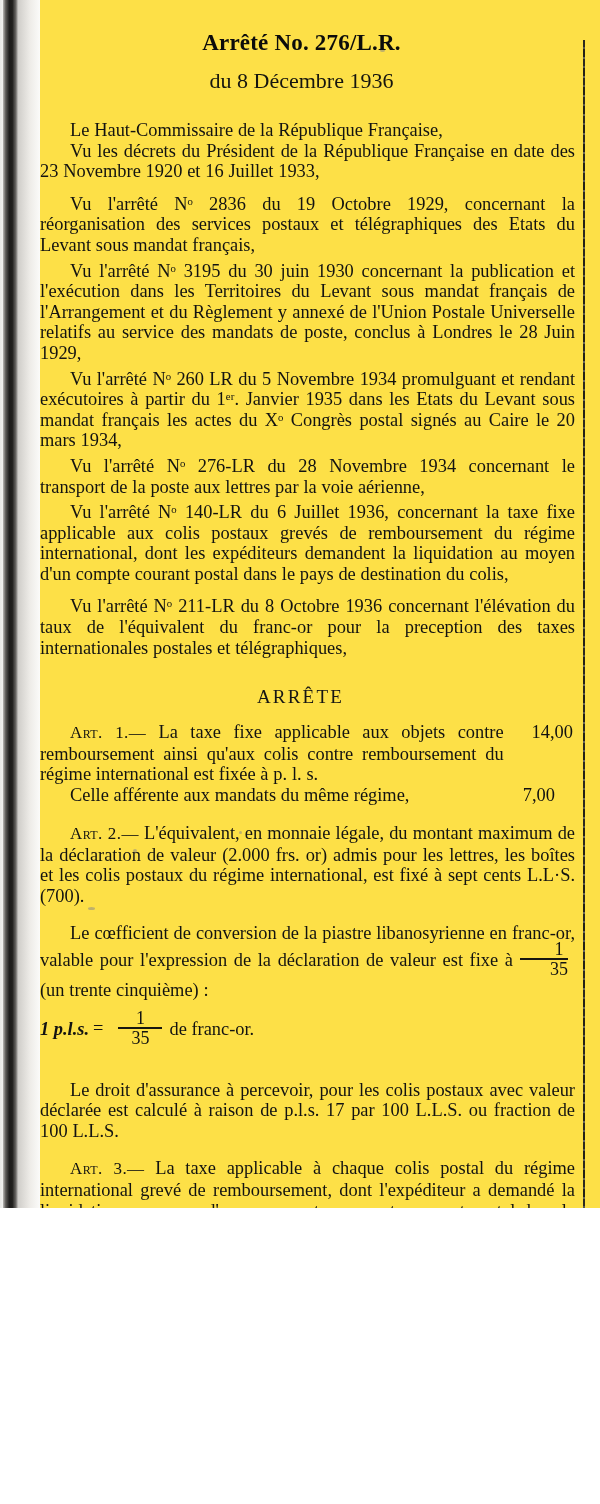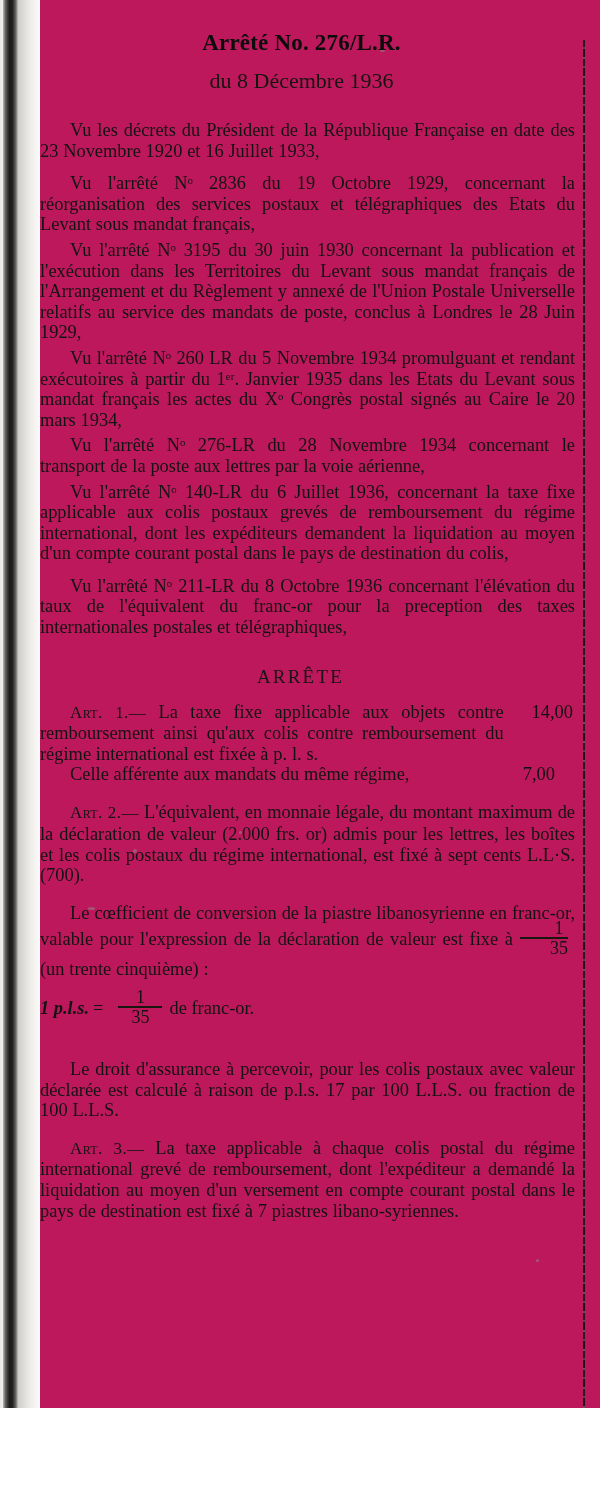--- a/index.html
+++ b/index.html
@@ -7,23 +7,23 @@
     margin: 0;
     padding: 0;
     background: #ffffff;
   }
   body {
     font-family: "Liberation Serif", "DejaVu Serif", serif;
   }
   .page {
     position: relative;
     width: 600px;
-    height: 1408px;
+    height: 1208px;
     overflow: hidden;
-    background: #be185d;
+    background: #fde047;
     box-sizing: border-box;
   }
   
   .gutter-white {
     position: absolute;
     left: 0; top: 0;
     width: 4px; height: 100%;
     background: linear-gradient(to right, #e8e8e6, #f4f4f2);
   }
   .gutter-dark {
@@ -188,20 +188,21 @@
   <div class="speck" style="left:239px;top:831px;width:3px;height:3px;"></div>
   <div class="speck" style="left:536px;top:1259px;width:3px;height:3px;"></div>
 
   <div class="content">
 
     <h1 class="doc-title"><span>Arrêté No. 276</span><span class="slash">/</span><span>L.R.</span></h1>
 
     <div class="doc-subtitle">du 8 Décembre 1936</div>
 
     <div class="block-intro">
+      <p class="para indent">Le Haut-Commissaire de la République Française,</p>
       <p class="para indent">Vu les décrets du Président de la République Française en date des 23 Novembre 1920 et 16 Juillet 1933,</p>
       <p class="para indent gap-md">Vu l'arrêté Nᵒ 2836 du 19 Octobre 1929, concernant la réorganisation des services postaux et télégraphiques des Etats du Levant sous mandat français,</p>
       <p class="para indent gap-sm">Vu l'arrêté Nᵒ 3195 du 30 juin 1930 concernant la publication et l'exécution dans les Territoires du Levant sous mandat français de l'Arrangement et du Règlement y annexé de l'Union Postale Universelle relatifs au service des mandats de poste, conclus à Londres le 28 Juin 1929,</p>
       <p class="para indent gap-sm">Vu l'arrêté Nᵒ 260 LR du 5 Novembre 1934 promulguant et rendant exécutoires à partir du 1ᵉʳ. Janvier 1935 dans les Etats du Levant sous mandat français les actes du Xᵒ Congrès postal signés au Caire le 20 mars 1934,</p>
       <p class="para indent gap-sm">Vu l'arrêté Nᵒ 276-LR du 28 Novembre 1934 concernant le transport de la poste aux lettres par la voie aérienne,</p>
       <p class="para indent gap-sm">Vu l'arrêté Nᵒ 140-LR du 6 Juillet 1936, concernant la taxe fixe applicable aux colis postaux grevés de remboursement du régime international, dont les expéditeurs demandent la liquidation au moyen d'un compte courant postal dans le pays de destination du colis,</p>
       <p class="para indent gap-md">Vu l'arrêté Nᵒ 211-LR du 8 Octobre 1936 concernant l'élévation du taux de l'équivalent du franc-or pour la preception des taxes internationales postales et télégraphiques,</p>
     </div>
 
     <div class="arrete-heading">ARRÊTE</div>

